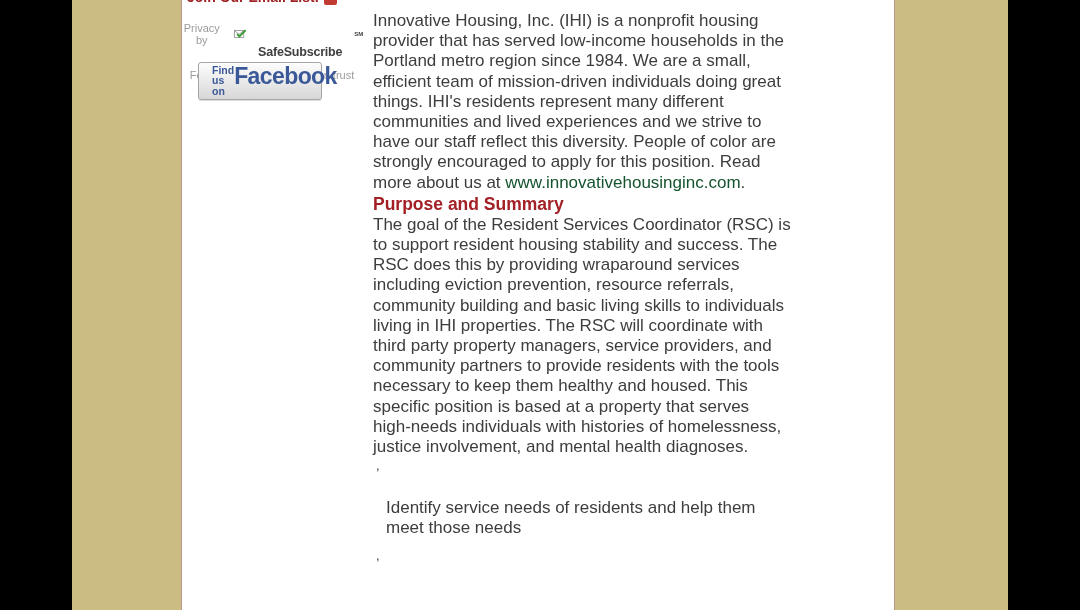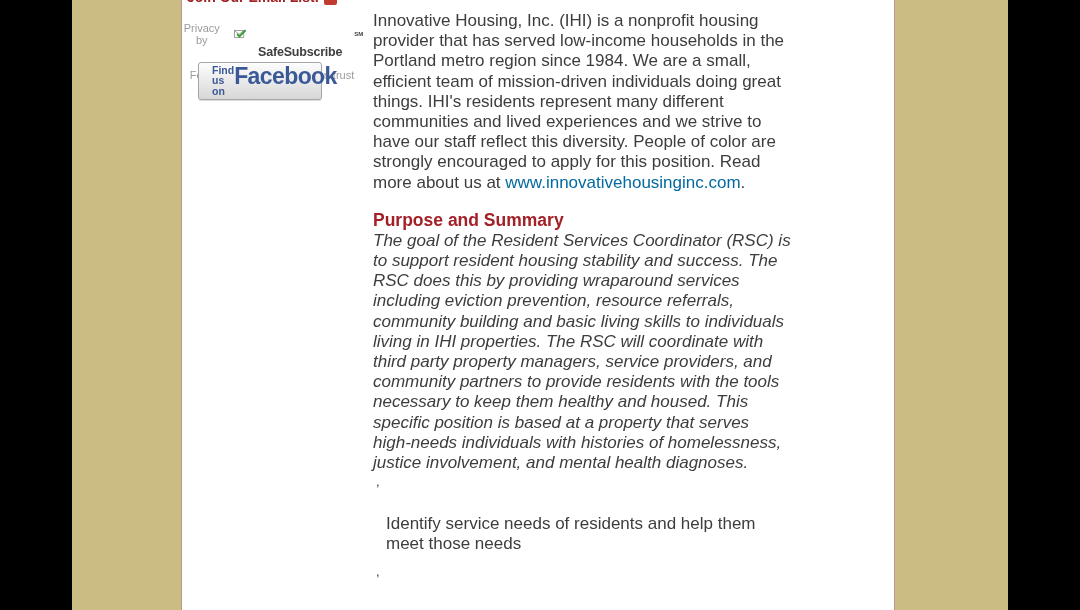--- a/index.html
+++ b/index.html
@@ -46,24 +46,24 @@
                   font-size:26px; line-height:28px; }
   .fb-text { display:flex; flex-direction:row; color:#3b5998; line-height:1; }
   .fb-line1 { font-size:10.5px; font-weight:600; margin-bottom:1px; }
   .fb-line2 { font-size:23px; font-weight:bold; letter-spacing:-0.6px; }
 
   
   .article { position:absolute; left:191px; top:0; width:502px;
              font-size:17px; line-height:20.2px; color:#3d3d3d; }
   .article p { white-space:pre-line; }
   .intro { margin-top:11px; }
-  .ihi-link { color:#0369a1; text-decoration:none; }
+  .ihi-link { color:#14532d; text-decoration:none; }
   h3.red-head { font-size:17.5px; line-height:21px; font-weight:bold; color:#a32026; }
-  .purpose-head { margin-top:17px; }
-  .purpose-body { margin-top:0;font-style:italic; }
+  .purpose-head { margin-top:1px; }
+  .purpose-body { margin-top:0; }
   .resp-head { margin-top:12px; margin-bottom:3px; }
   ul.resp-list { list-style:none; }
   ul.resp-list li { position:relative; padding-left:13px; white-space:pre-line;
                     margin-bottom:9px; }
   .bullet-mark { position:absolute; left:3px; top:-1px; font-size:13px; color:#3d3d3d; }
 </style>
 </head>
 <body>
 
 <div class="viewport">

